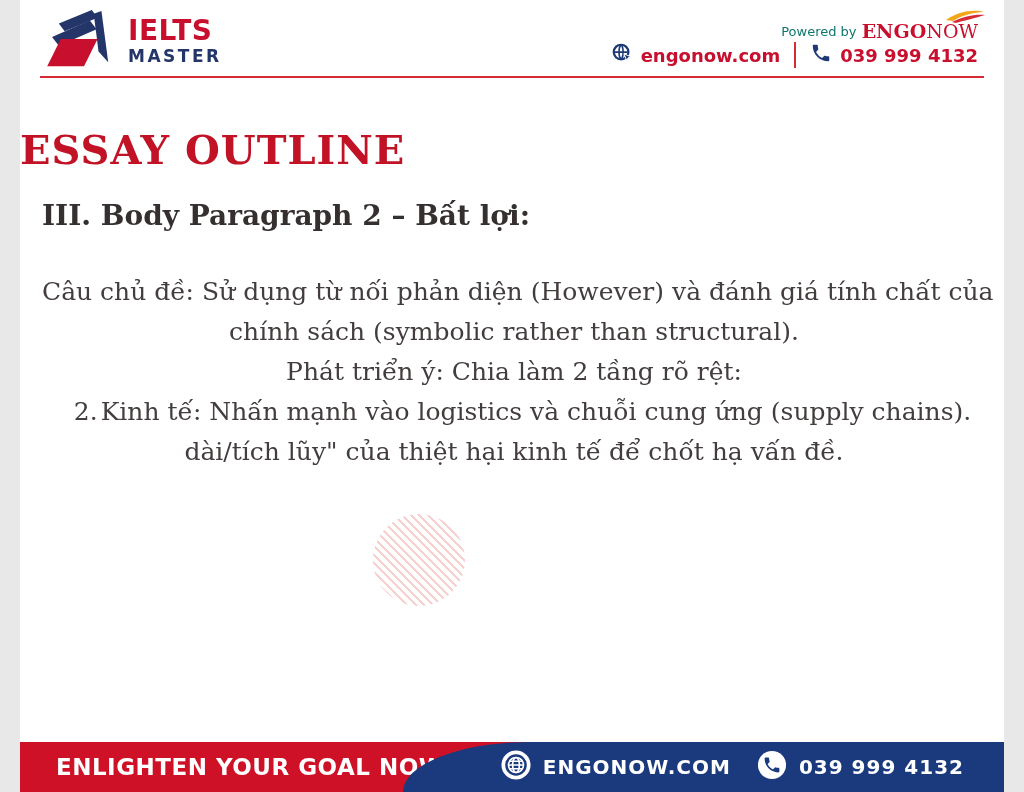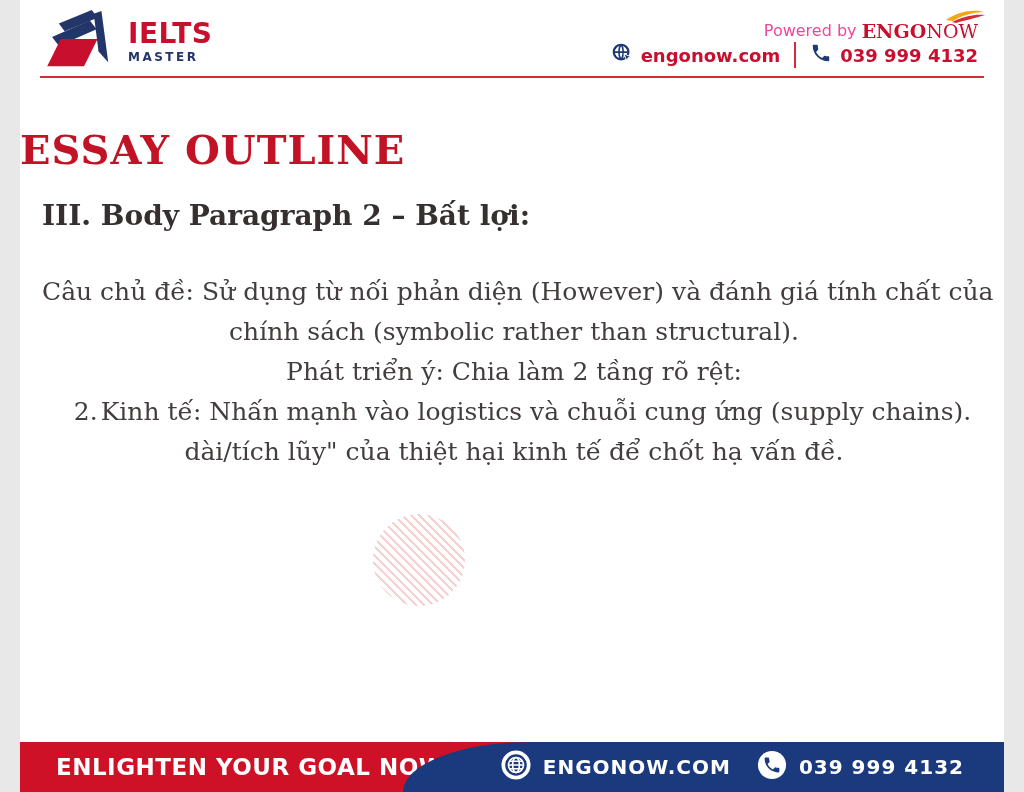--- a/index.html
+++ b/index.html
@@ -8,24 +8,24 @@
     position:relative; width:984px; height:792px;
     background:#ffffff; overflow:hidden; margin:0 auto;
     font-family:"DejaVu Sans","Liberation Sans",sans-serif;
   }
 
   
   .logo { position:absolute; left:26px; top:8px; display:flex; align-items:center; }
   .logo-icon { width:76px; height:62px; }
   .logo-text { margin-left:6px; display:flex; flex-direction:column; line-height:1; }
   .logo-ielts { font-size:28px; font-weight:800; color:#C8102E; letter-spacing:0.5px; }
-  .logo-master { font-size:12px; font-weight:700; color:#233569; letter-spacing:2.5px; margin-top:3px; }
+  .logo-master { font-size:17px; font-weight:700; color:#233569; letter-spacing:2.5px; margin-top:3px; }
 
   .powered { position:absolute; top:20px; right:26px; white-space:nowrap; }
-  .powered-prefix { font-size:16px; color:#ec4899; vertical-align:2px; }
+  .powered-prefix { font-size:13px; color:#0f766e; vertical-align:2px; }
   .powered-brand { font-family:"DejaVu Serif","Liberation Serif",serif; font-size:19px; color:#C8102E; }
   .powered-bold { font-weight:700; }
   .swoosh { position:absolute; right:-8px; top:-11px; }
 
   .header-contact { position:absolute; top:42px; right:26px; display:flex; align-items:center; }
   .hc-label { color:#C8102E; font-weight:700; font-size:18px; margin-left:8px; }
   .hc-divider { width:2px; height:26px; background:#D42B35; margin:0 14px; }
   .header-line { position:absolute; top:76px; left:20px; right:20px; height:2px; background:#D42B35; }
 
   

